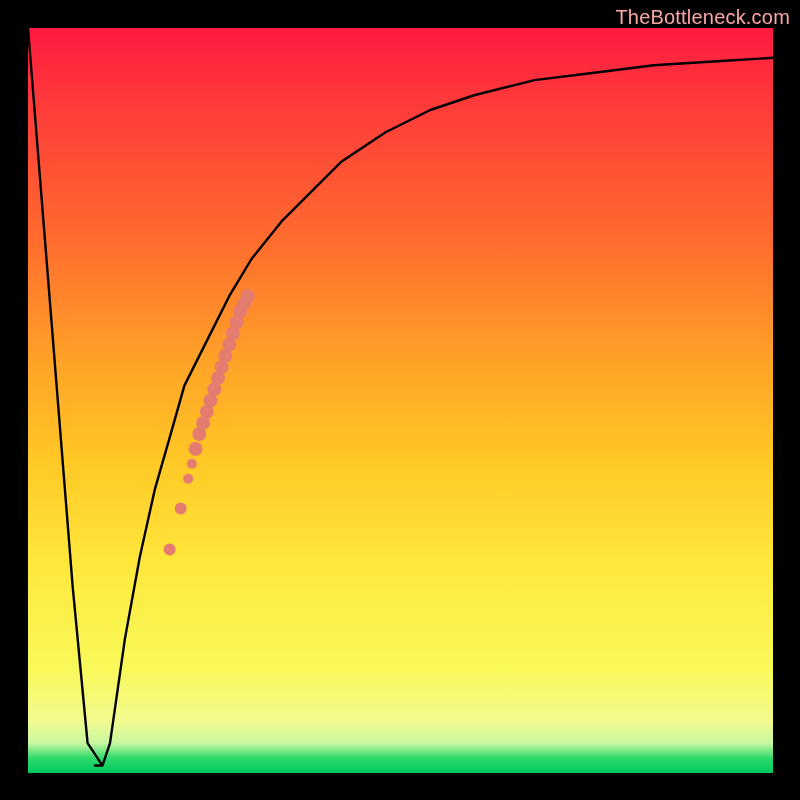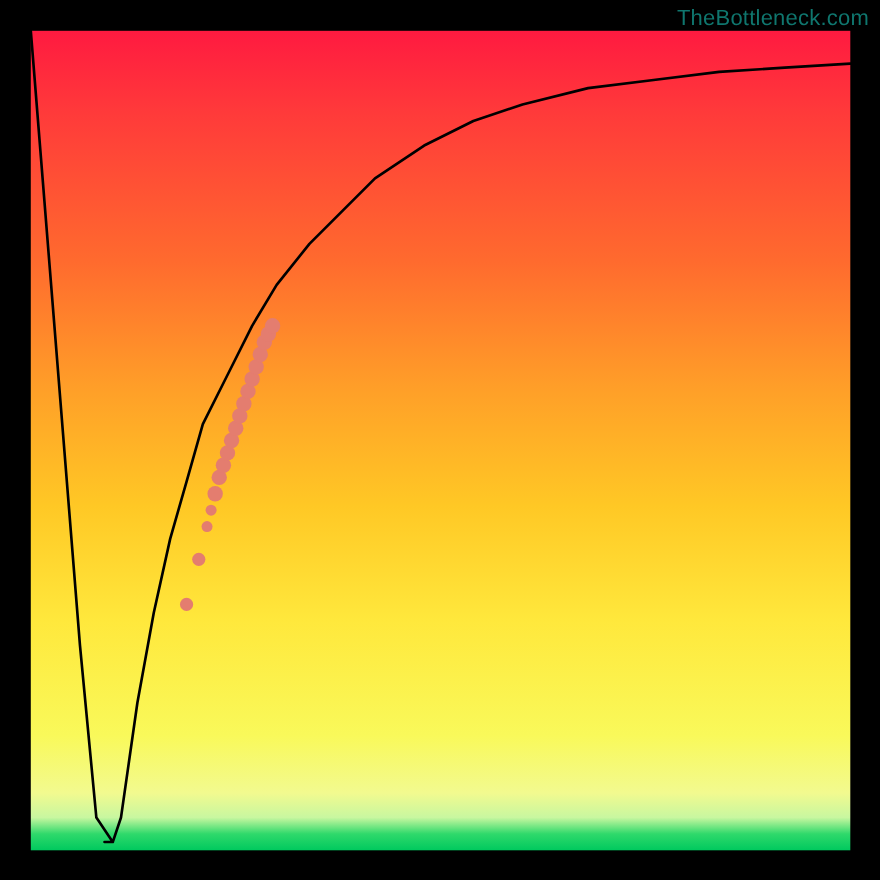--- a/index.html
+++ b/index.html
@@ -36,21 +36,21 @@
       #f2fa8f 93%,
       #c8f7a0 96%,
       #2fd96b 98%,
       #00c95e 100%
     );
   }
   .watermark {
     position: absolute;
     top: 6px;
     right: 10px;
-    color: #0f766e;
+    color: #fca5a5;
     font-size: 20px;
     letter-spacing: 0.2px;
     user-select: none;
   }
   svg.curve {
     position: absolute;
     inset: 0;
     width: 100%;
     height: 100%;
     overflow: visible;

